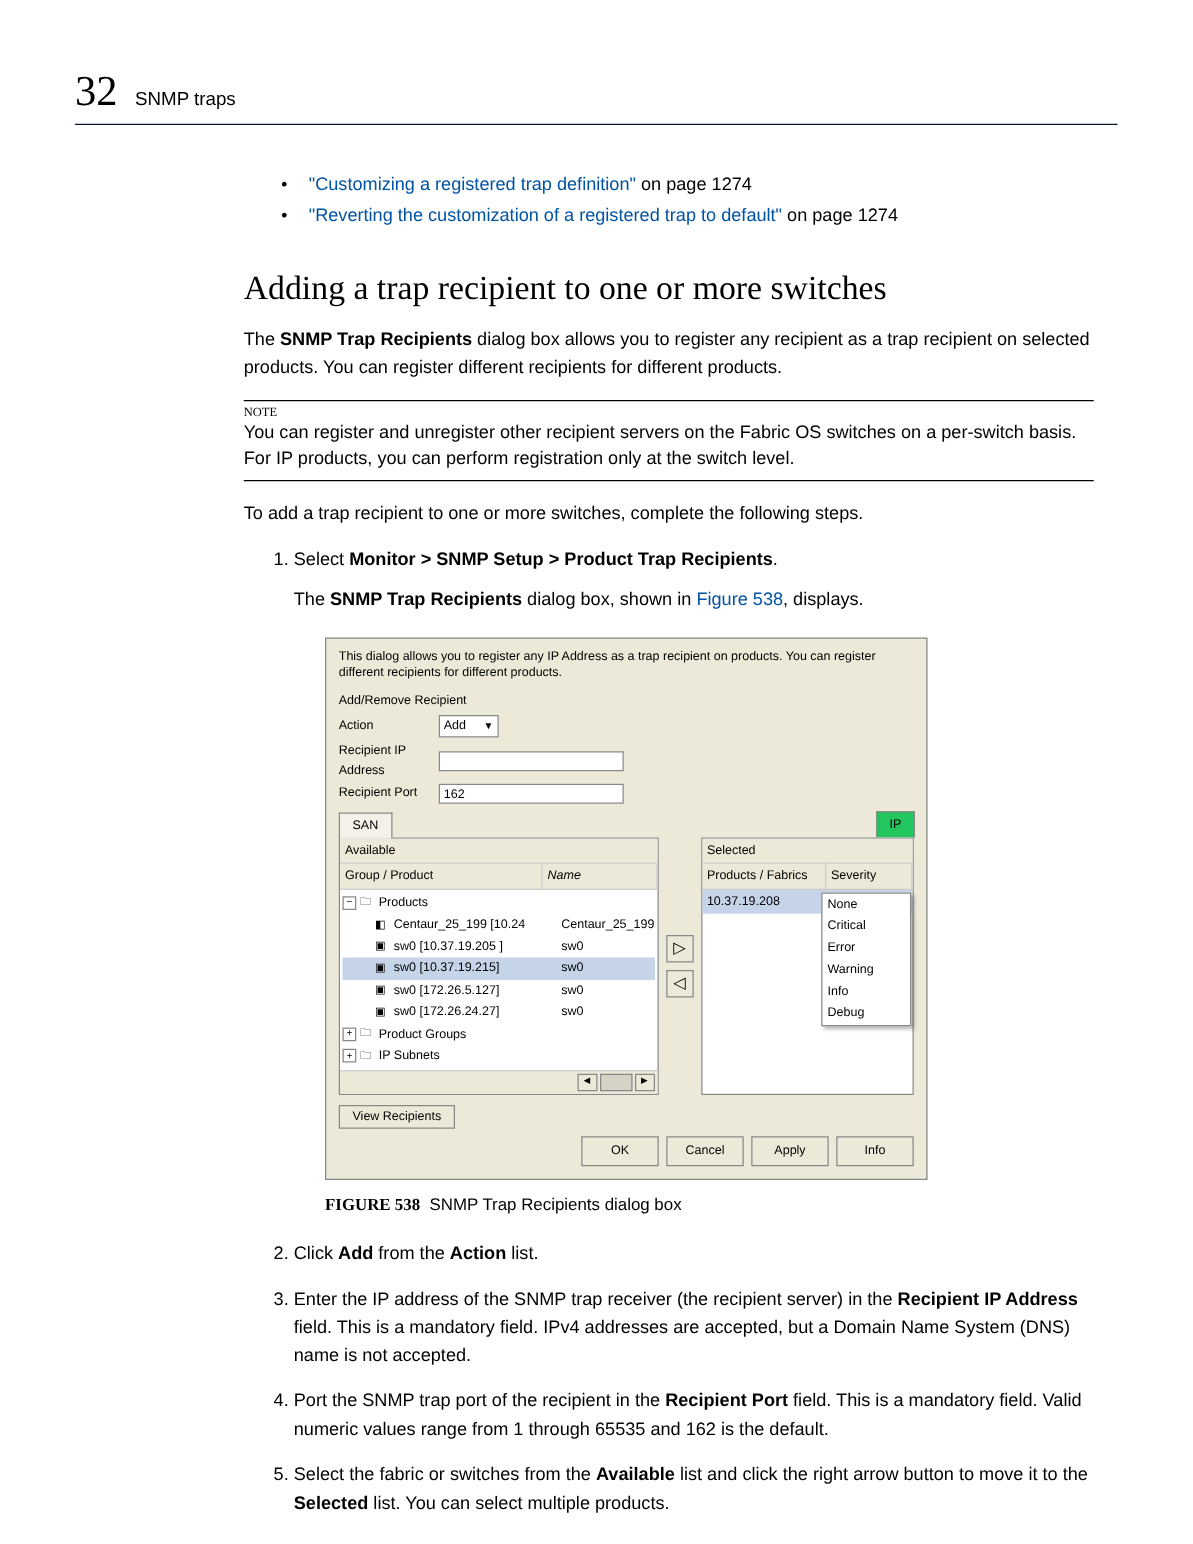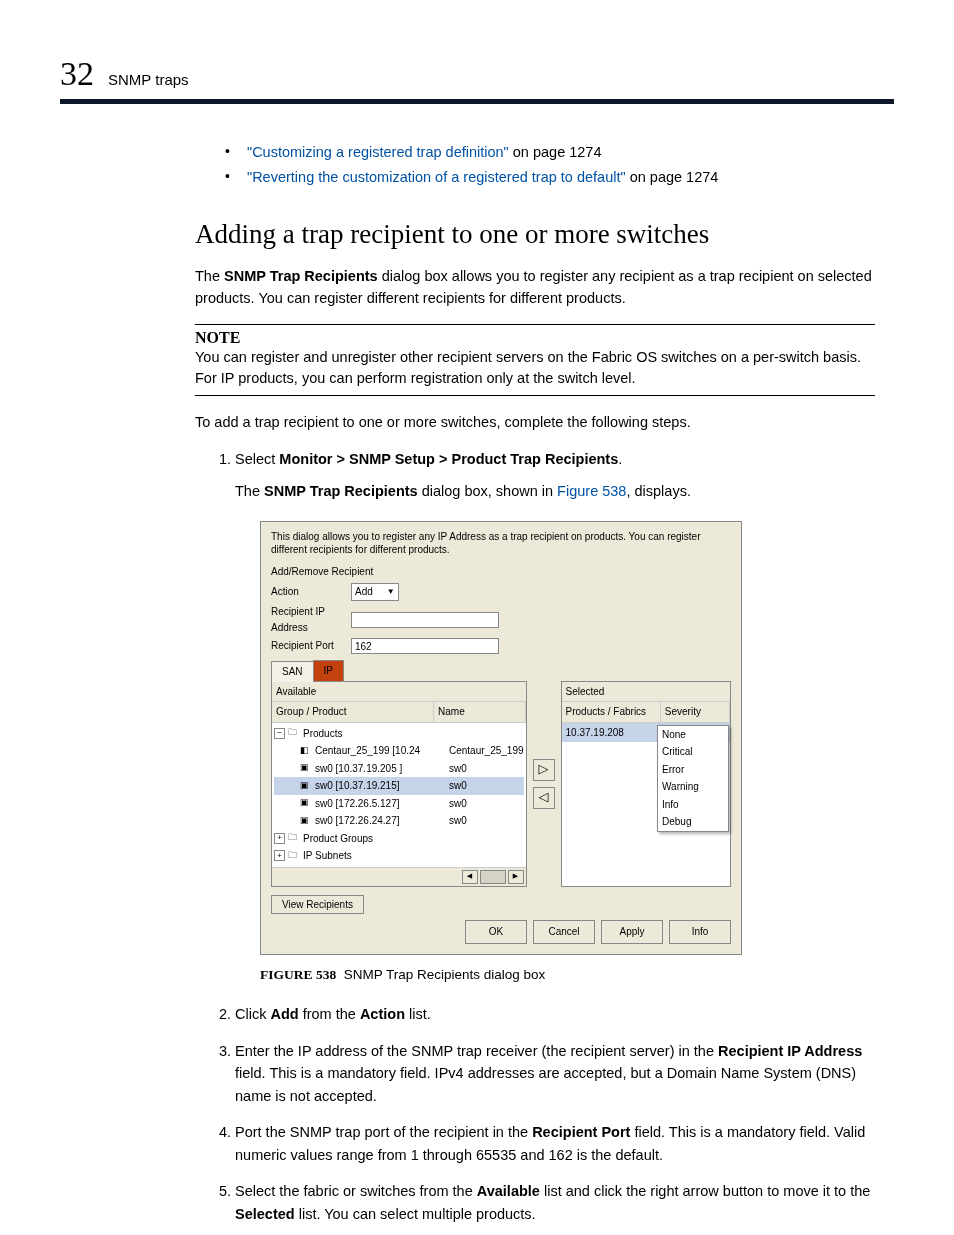--- a/index.html
+++ b/index.html
@@ -9,21 +9,21 @@
     background: #fff;
     color: #000;
     width: 954px;
   }
   .page {
     padding: 55px 60px 60px 60px;
   }
   .header-row {
     display: flex;
     align-items: baseline;
-    border-bottom: 5px solid #0f172a;
+    border-bottom: 1px solid #0f172a;
     padding-bottom: 6px;
     margin-bottom: 36px;
   }
   .chap-num {
     font-size: 34px;
     font-weight: 400;
     font-family: "Times New Roman", serif;
     margin-right: 14px;
   }
   .header-title {
@@ -65,22 +65,22 @@
     margin: 16px 0 14px 0;
   }
   .note-box {
     border-top: 1px solid #000;
     border-bottom: 1px solid #000;
     padding: 4px 0 6px 0;
     margin: 10px 0 16px 0;
   }
   .note-label {
     font-family: Georgia, "Times New Roman", serif;
-    font-weight: bold;
-    font-size: 16px;
+    font-weight: normal;
+    font-size: 10px;
   }
   .note-text {
     font-size: 14.5px;
     line-height: 1.45;
   }
   ol.steps {
     font-size: 14.5px;
     line-height: 1.55;
     padding-left: 40px;
     margin: 0;
@@ -104,25 +104,25 @@
   .dlg-select {
     background: #fff; border: 1px solid #888;
     display: inline-flex; align-items: center;
     padding: 1px 3px; height: 14px;
   }
   .dlg-select .tri { margin-left: 14px; font-size: 8px; }
   .dlg-input {
     background: #fff; border: 1px solid #888;
     height: 14px; padding: 0 3px;
   }
-  .tabs { display: flex; margin-top: 6px; }
+  .tabs { display: flex; margin-top: 6px; justify-content: space-between; }
   .tab {
     border: 1px solid #888; border-bottom: none;
     padding: 2px 10px; font-size: 10px;
-    background: #c2410c; margin-right: -1px;
+    background: #22c55e; margin-right: -1px;
   }
   .tab.active { background: #f4f2e8; position: relative; top: 1px; }
   .dual-list { display: flex; gap: 6px; }
   .list-panel {
     border: 1px solid #888; background: #fff;
     flex: 1; min-height: 150px;
     display: flex; flex-direction: column;
     font-size: 10px;
   }
   .list-header { padding: 2px 4px; background: #ece9d8; font-size: 10px; }
@@ -246,21 +246,21 @@
               <div class="tab active">SAN</div>
               <div class="tab">IP</div>
             </div>
 
             <div class="dual-list">
 
               <div class="list-panel" style="flex:1.1;">
                 <div class="list-header">Available</div>
                 <div class="col-head">
                   <div style="flex:1.3;">Group / Product</div>
-                  <div style="flex:0.7;">Name</div>
+                  <div style="flex:0.7;font-style:italic;">Name</div>
                 </div>
                 <div class="tree">
                   <div class="tree-row">
                     <span class="exp">−</span>
                     <span class="ico">🗀</span>
                     <span>Products</span>
                   </div>
                   <div class="tree-row" style="padding-left:26px;">
                     <span class="ico">◧</span>
                     <span class="name-col">Centaur_25_199 [10.24</span>

